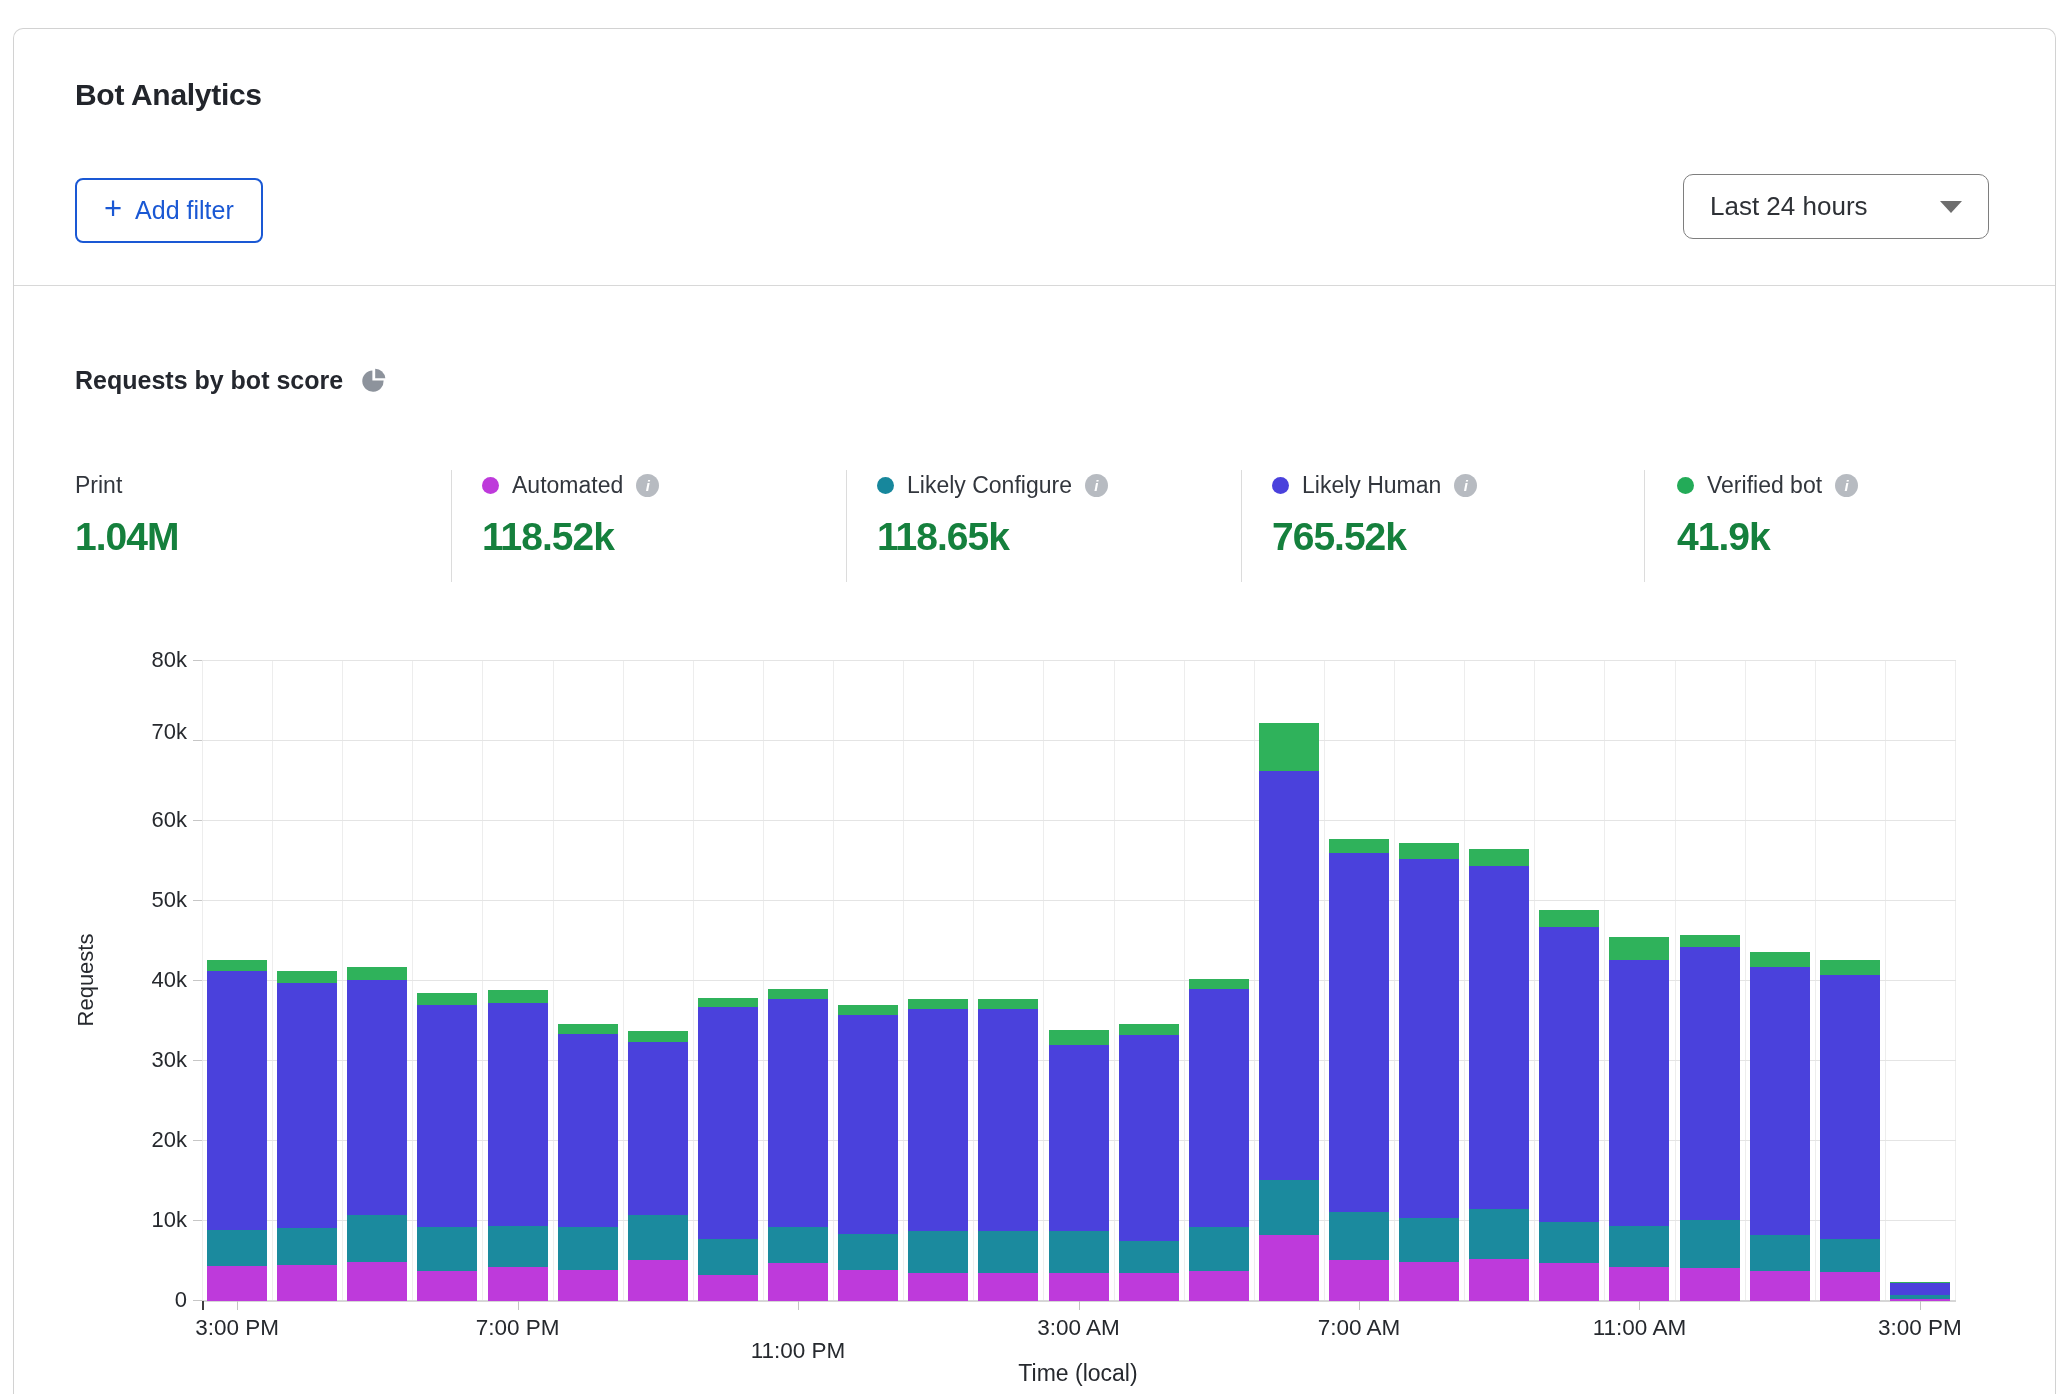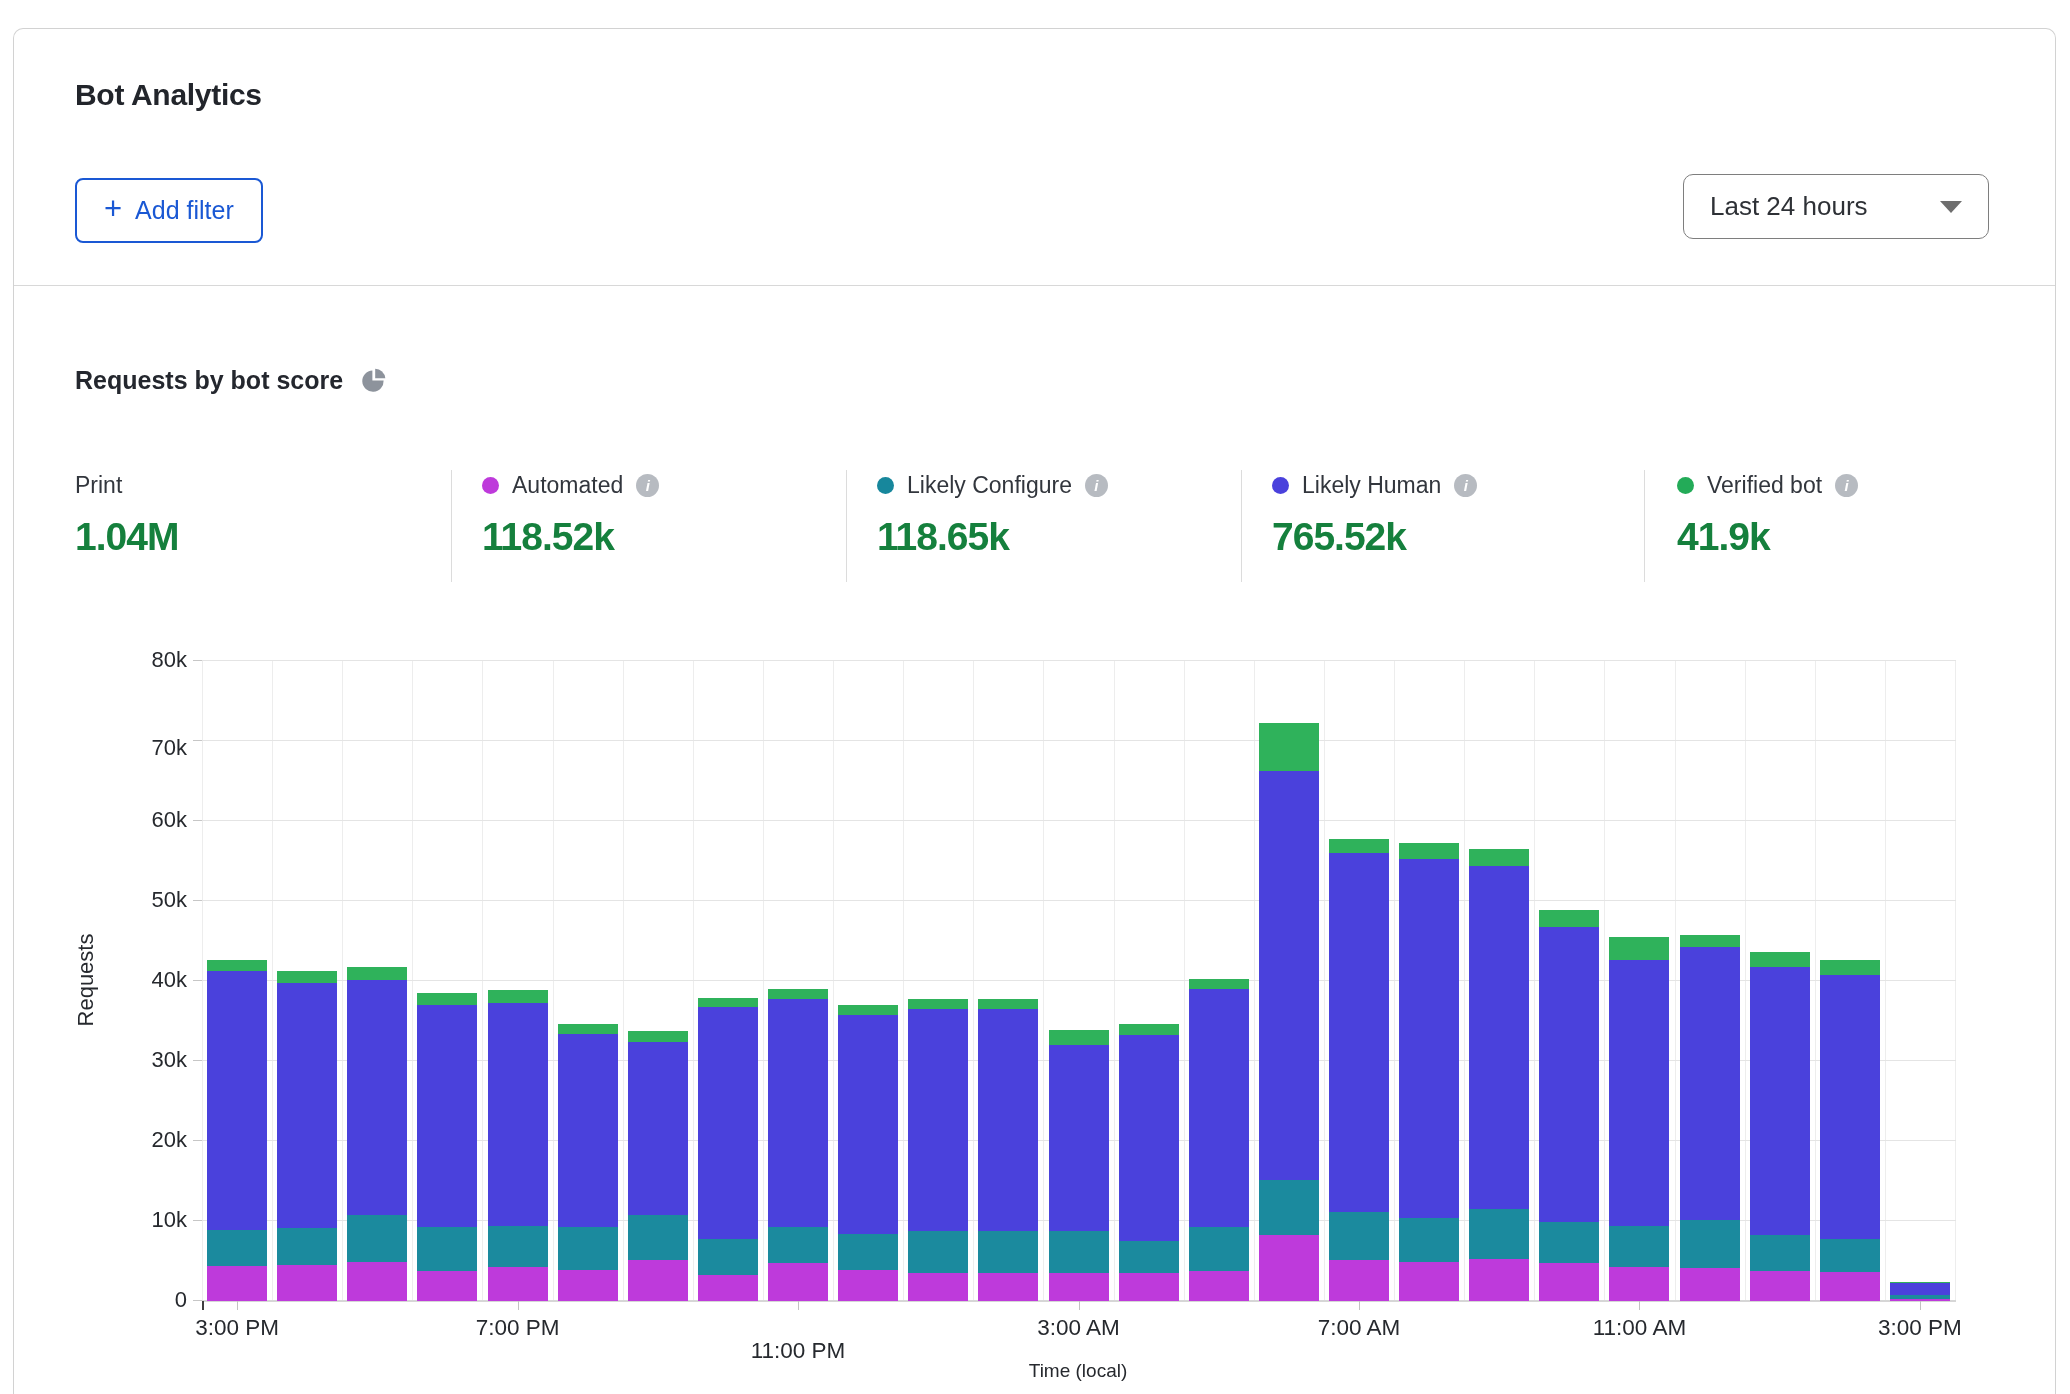--- a/index.html
+++ b/index.html
@@ -80,21 +80,21 @@
   }
   .xtick { position:absolute; top:641px; width:1px; height:9px; background:#c2c2c2; }
   .xtick.origin { background:#3f3f3f; width:2px; }
   .axis-title-y {
     position:absolute; left:-116px; top:320px;
     transform:translate(-50%,-50%) rotate(-90deg);
     font-size:22px; color:#26292e; white-space:nowrap;
   }
   .axis-title-x {
     position:absolute; left:876px; top:700px; transform:translateX(-50%);
-    font-size:19px; color:#26292e; white-space:nowrap;
+    font-size:23px; color:#26292e; white-space:nowrap;
   }
   .bar {
     position:absolute; bottom:0; width:60px;
     display:flex; flex-direction:column-reverse;
   }
   .seg { width:100%; }
 </style>
 </head>
 <body>
 
@@ -211,21 +211,21 @@
         <div class="gl-h" style="top: 320px;"></div>
         <div class="ylab" style="top: 320px;">40k</div>
         <div class="ytick" style="top: 320px;"></div>
         <div class="gl-h" style="top: 240px;"></div>
         <div class="ylab" style="top: 240px;">50k</div>
         <div class="ytick" style="top: 240px;"></div>
         <div class="gl-h" style="top: 160px;"></div>
         <div class="ylab" style="top: 160px;">60k</div>
         <div class="ytick" style="top: 160px;"></div>
         <div class="gl-h" style="top: 80px;"></div>
-        <div class="ylab" style="top: 88px; text-align: right;">70k</div>
+        <div class="ylab" style="top: 72px; text-align: right;">70k</div>
         <div class="ytick" style="top: 80px;"></div>
         <div class="gl-h" style="top: 0px;"></div>
         <div class="ylab" style="top: 0px;">80k</div>
         <div class="ytick" style="top: 0px;"></div>
         <div class="axis-x"></div>
         <div class="bar" style="left: 5.06px;">
           <div class="seg" style="height: 35.2px; background: rgb(190, 58, 219);"></div>
           <div class="seg" style="height: 36px; background: rgb(27, 138, 158);"></div>
           <div class="seg" style="height: 259.2px; background: rgb(74, 65, 220);"></div>
           <div class="seg" style="height: 10.4px; background: rgb(47, 178, 91);"></div>

